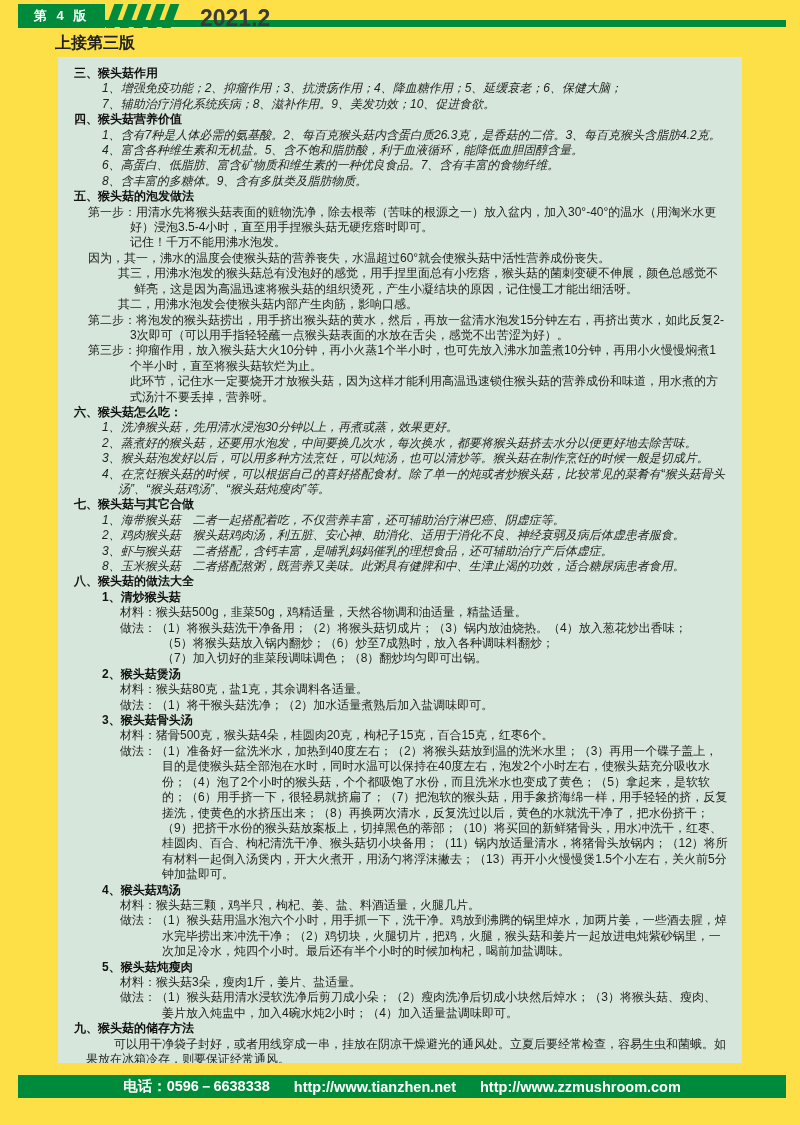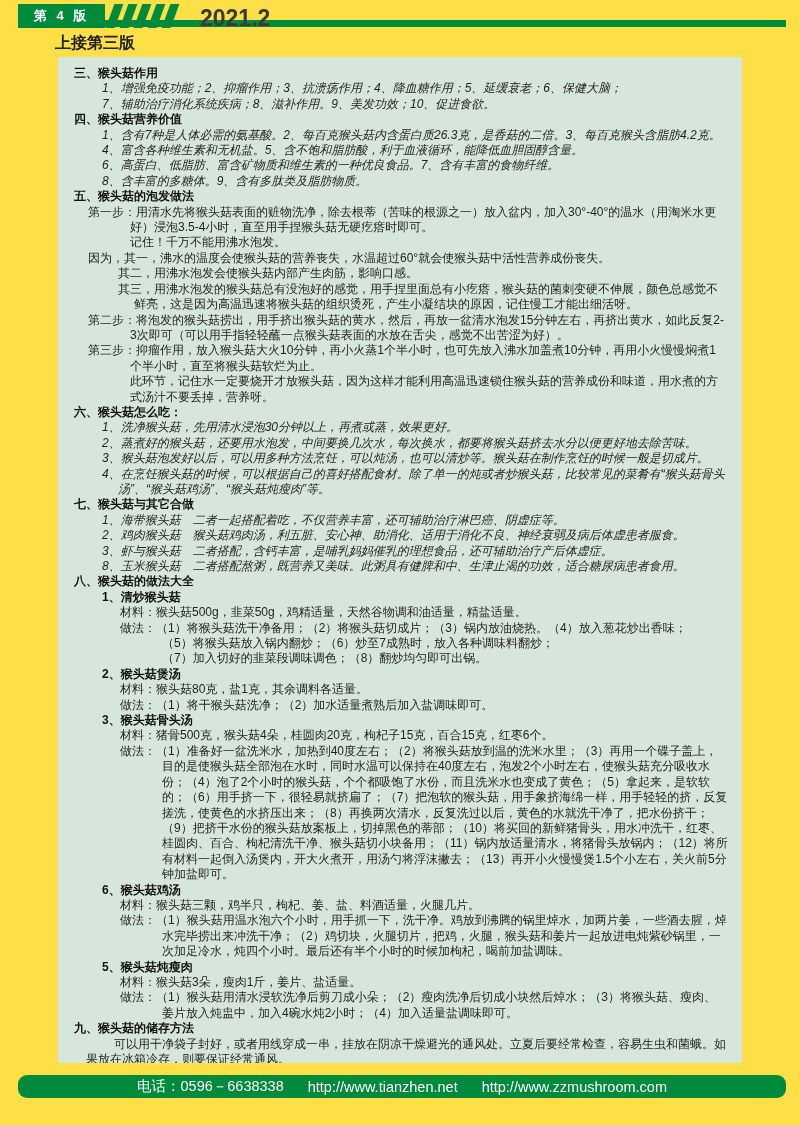--- a/index.html
+++ b/index.html
@@ -26,22 +26,22 @@
   .p-note     {padding-left:58px;}
   .p-reason   {padding-left:16px;}
   .p-subreason{padding-left:62px;text-indent:-16px;}
   .p-rtitle   {padding-left:30px;font-weight:bold;font-size:12.5px;color:#111;}
   .p-rline    {padding-left:90px;text-indent:-42px;}
   .p-rcont    {padding-left:90px;}
   .p-store    {padding-left:14px;text-indent:28px;}
 
   
   .footer{position:absolute;left:18px;top:1075px;width:768px;height:23px;background:var(--green);
-          color:#fff;font-weight:normal;font-size:14.5px;
-          display:flex;align-items:center;justify-content:center;gap:24px;white-space:nowrap;border-radius:9px;}
+          color:#fff;font-weight:bold;font-size:14.5px;
+          display:flex;align-items:center;justify-content:center;gap:24px;white-space:nowrap;}
 </style>
 </head>
 <body>
 
 <div class="page" style="--green: #008B3C; --panel: #D6E6DA;">
 
   <div class="topbar"></div>
   <div class="badge">
     <span>第 4 版</span>
   </div>
@@ -67,22 +67,22 @@
         <div class="p-item">1、含有7种是人体必需的氨基酸。2、每百克猴头菇内含蛋白质26.3克，是香菇的二倍。3、每百克猴头含脂肪4.2克。</div>
         <div class="p-item">4、富含各种维生素和无机盐。5、含不饱和脂肪酸，利于血液循环，能降低血胆固醇含量。</div>
         <div class="p-item">6、高蛋白、低脂肪、富含矿物质和维生素的一种优良食品。7、含有丰富的食物纤维。</div>
         <div class="p-item">8、含丰富的多糖体。9、含有多肽类及脂肪物质。</div>
       </div>
       <div>
         <div class="sec-title">五、猴头菇的泡发做法</div>
         <div class="p-step">第一步：用清水先将猴头菇表面的赃物洗净，除去根蒂（苦味的根源之一）放入盆内，加入30°-40°的温水（用淘米水更好）浸泡3.5-4小时，直至用手捏猴头菇无硬疙瘩时即可。</div>
         <div class="p-note">记住！千万不能用沸水泡发。</div>
         <div class="p-reason">因为，其一，沸水的温度会使猴头菇的营养丧失，水温超过60°就会使猴头菇中活性营养成份丧失。</div>
+        <div class="p-subreason">其三，用沸水泡发的猴头菇总有没泡好的感觉，用手捏里面总有小疙瘩，猴头菇的菌刺变硬不伸展，颜色总感觉不鲜亮，这是因为高温迅速将猴头菇的组织烫死，产生小凝结块的原因，记住慢工才能出细活呀。</div>
         <div class="p-subreason">其二，用沸水泡发会使猴头菇内部产生肉筋，影响口感。</div>
-        <div class="p-subreason">其三，用沸水泡发的猴头菇总有没泡好的感觉，用手捏里面总有小疙瘩，猴头菇的菌刺变硬不伸展，颜色总感觉不鲜亮，这是因为高温迅速将猴头菇的组织烫死，产生小凝结块的原因，记住慢工才能出细活呀。</div>
         <div class="p-step">第二步：将泡发的猴头菇捞出，用手挤出猴头菇的黄水，然后，再放一盆清水泡发15分钟左右，再挤出黄水，如此反复2-3次即可（可以用手指轻轻蘸一点猴头菇表面的水放在舌尖，感觉不出苦涩为好）。</div>
         <div class="p-step">第三步：抑瘤作用，放入猴头菇大火10分钟，再小火蒸1个半小时，也可先放入沸水加盖煮10分钟，再用小火慢慢焖煮1个半小时，直至将猴头菇软烂为止。</div>
         <div class="p-note">此环节，记住水一定要烧开才放猴头菇，因为这样才能利用高温迅速锁住猴头菇的营养成份和味道，用水煮的方式汤汁不要丢掉，营养呀。</div>
       </div>
       <div>
         <div class="sec-title">六、猴头菇怎么吃：</div>
         <div class="p-item">1、洗净猴头菇，先用清水浸泡30分钟以上，再煮或蒸，效果更好。</div>
         <div class="p-item">2、蒸煮好的猴头菇，还要用水泡发，中间要换几次水，每次换水，都要将猴头菇挤去水分以便更好地去除苦味。</div>
         <div class="p-item">3、猴头菇泡发好以后，可以用多种方法烹饪，可以炖汤，也可以清炒等。猴头菇在制作烹饪的时候一般是切成片。</div>
         <div class="p-item">4、在烹饪猴头菇的时候，可以根据自己的喜好搭配食材。除了单一的炖或者炒猴头菇，比较常见的菜肴有“猴头菇骨头汤”、“猴头菇鸡汤”、“猴头菇炖瘦肉”等。</div>
@@ -100,21 +100,21 @@
         <div class="p-rline">材料：猴头菇500g，韭菜50g，鸡精适量，天然谷物调和油适量，精盐适量。</div>
         <div class="p-rline">做法：（1）将猴头菇洗干净备用；（2）将猴头菇切成片；（3）锅内放油烧热。（4）放入葱花炒出香味；</div>
         <div class="p-rcont">（5）将猴头菇放入锅内翻炒；（6）炒至7成熟时，放入各种调味料翻炒；</div>
         <div class="p-rcont">（7）加入切好的韭菜段调味调色；（8）翻炒均匀即可出锅。</div>
         <div class="p-rtitle">2、猴头菇煲汤</div>
         <div class="p-rline">材料：猴头菇80克，盐1克，其余调料各适量。</div>
         <div class="p-rline">做法：（1）将干猴头菇洗净；（2）加水适量煮熟后加入盐调味即可。</div>
         <div class="p-rtitle">3、猴头菇骨头汤</div>
         <div class="p-rline">材料：猪骨500克，猴头菇4朵，桂圆肉20克，枸杞子15克，百合15克，红枣6个。</div>
         <div class="p-rline">做法：（1）准备好一盆洗米水，加热到40度左右；（2）将猴头菇放到温的洗米水里；（3）再用一个碟子盖上，目的是使猴头菇全部泡在水时，同时水温可以保持在40度左右，泡发2个小时左右，使猴头菇充分吸收水份；（4）泡了2个小时的猴头菇，个个都吸饱了水份，而且洗米水也变成了黄色；（5）拿起来，是软软的；（6）用手挤一下，很轻易就挤扁了；（7）把泡软的猴头菇，用手象挤海绵一样，用手轻轻的挤，反复搓洗，使黄色的水挤压出来；（8）再换两次清水，反复洗过以后，黄色的水就洗干净了，把水份挤干；（9）把挤干水份的猴头菇放案板上，切掉黑色的蒂部；（10）将买回的新鲜猪骨头，用水冲洗干，红枣、桂圆肉、百合、枸杞清洗干净、猴头菇切小块备用；（11）锅内放适量清水，将猪骨头放锅内；（12）将所有材料一起倒入汤煲内，开大火煮开，用汤勺将浮沫撇去；（13）再开小火慢慢煲1.5个小左右，关火前5分钟加盐即可。</div>
-        <div class="p-rtitle">6、猴头菇鸡汤</div>
+        <div class="p-rtitle">4、猴头菇鸡汤</div>
         <div class="p-rline">材料：猴头菇三颗，鸡半只，枸杞、姜、盐、料酒适量，火腿几片。</div>
         <div class="p-rline">做法：（1）猴头菇用温水泡六个小时，用手抓一下，洗干净。鸡放到沸腾的锅里焯水，加两片姜，一些酒去腥，焯水完毕捞出来冲洗干净；（2）鸡切块，火腿切片，把鸡，火腿，猴头菇和姜片一起放进电炖紫砂锅里，一次加足冷水，炖四个小时。最后还有半个小时的时候加枸杞，喝前加盐调味。</div>
         <div class="p-rtitle">5、猴头菇炖瘦肉</div>
         <div class="p-rline">材料：猴头菇3朵，瘦肉1斤，姜片、盐适量。</div>
         <div class="p-rline">做法：（1）猴头菇用清水浸软洗净后剪刀成小朵；（2）瘦肉洗净后切成小块然后焯水；（3）将猴头菇、瘦肉、姜片放入炖盅中，加入4碗水炖2小时；（4）加入适量盐调味即可。</div>
       </div>
       <div>
         <div class="sec-title">九、猴头菇的储存方法</div>
         <div class="p-store">可以用干净袋子封好，或者用线穿成一串，挂放在阴凉干燥避光的通风处。立夏后要经常检查，容易生虫和菌蛾。如果放在冰箱冷存，则要保证经常通风。</div>
       </div>

